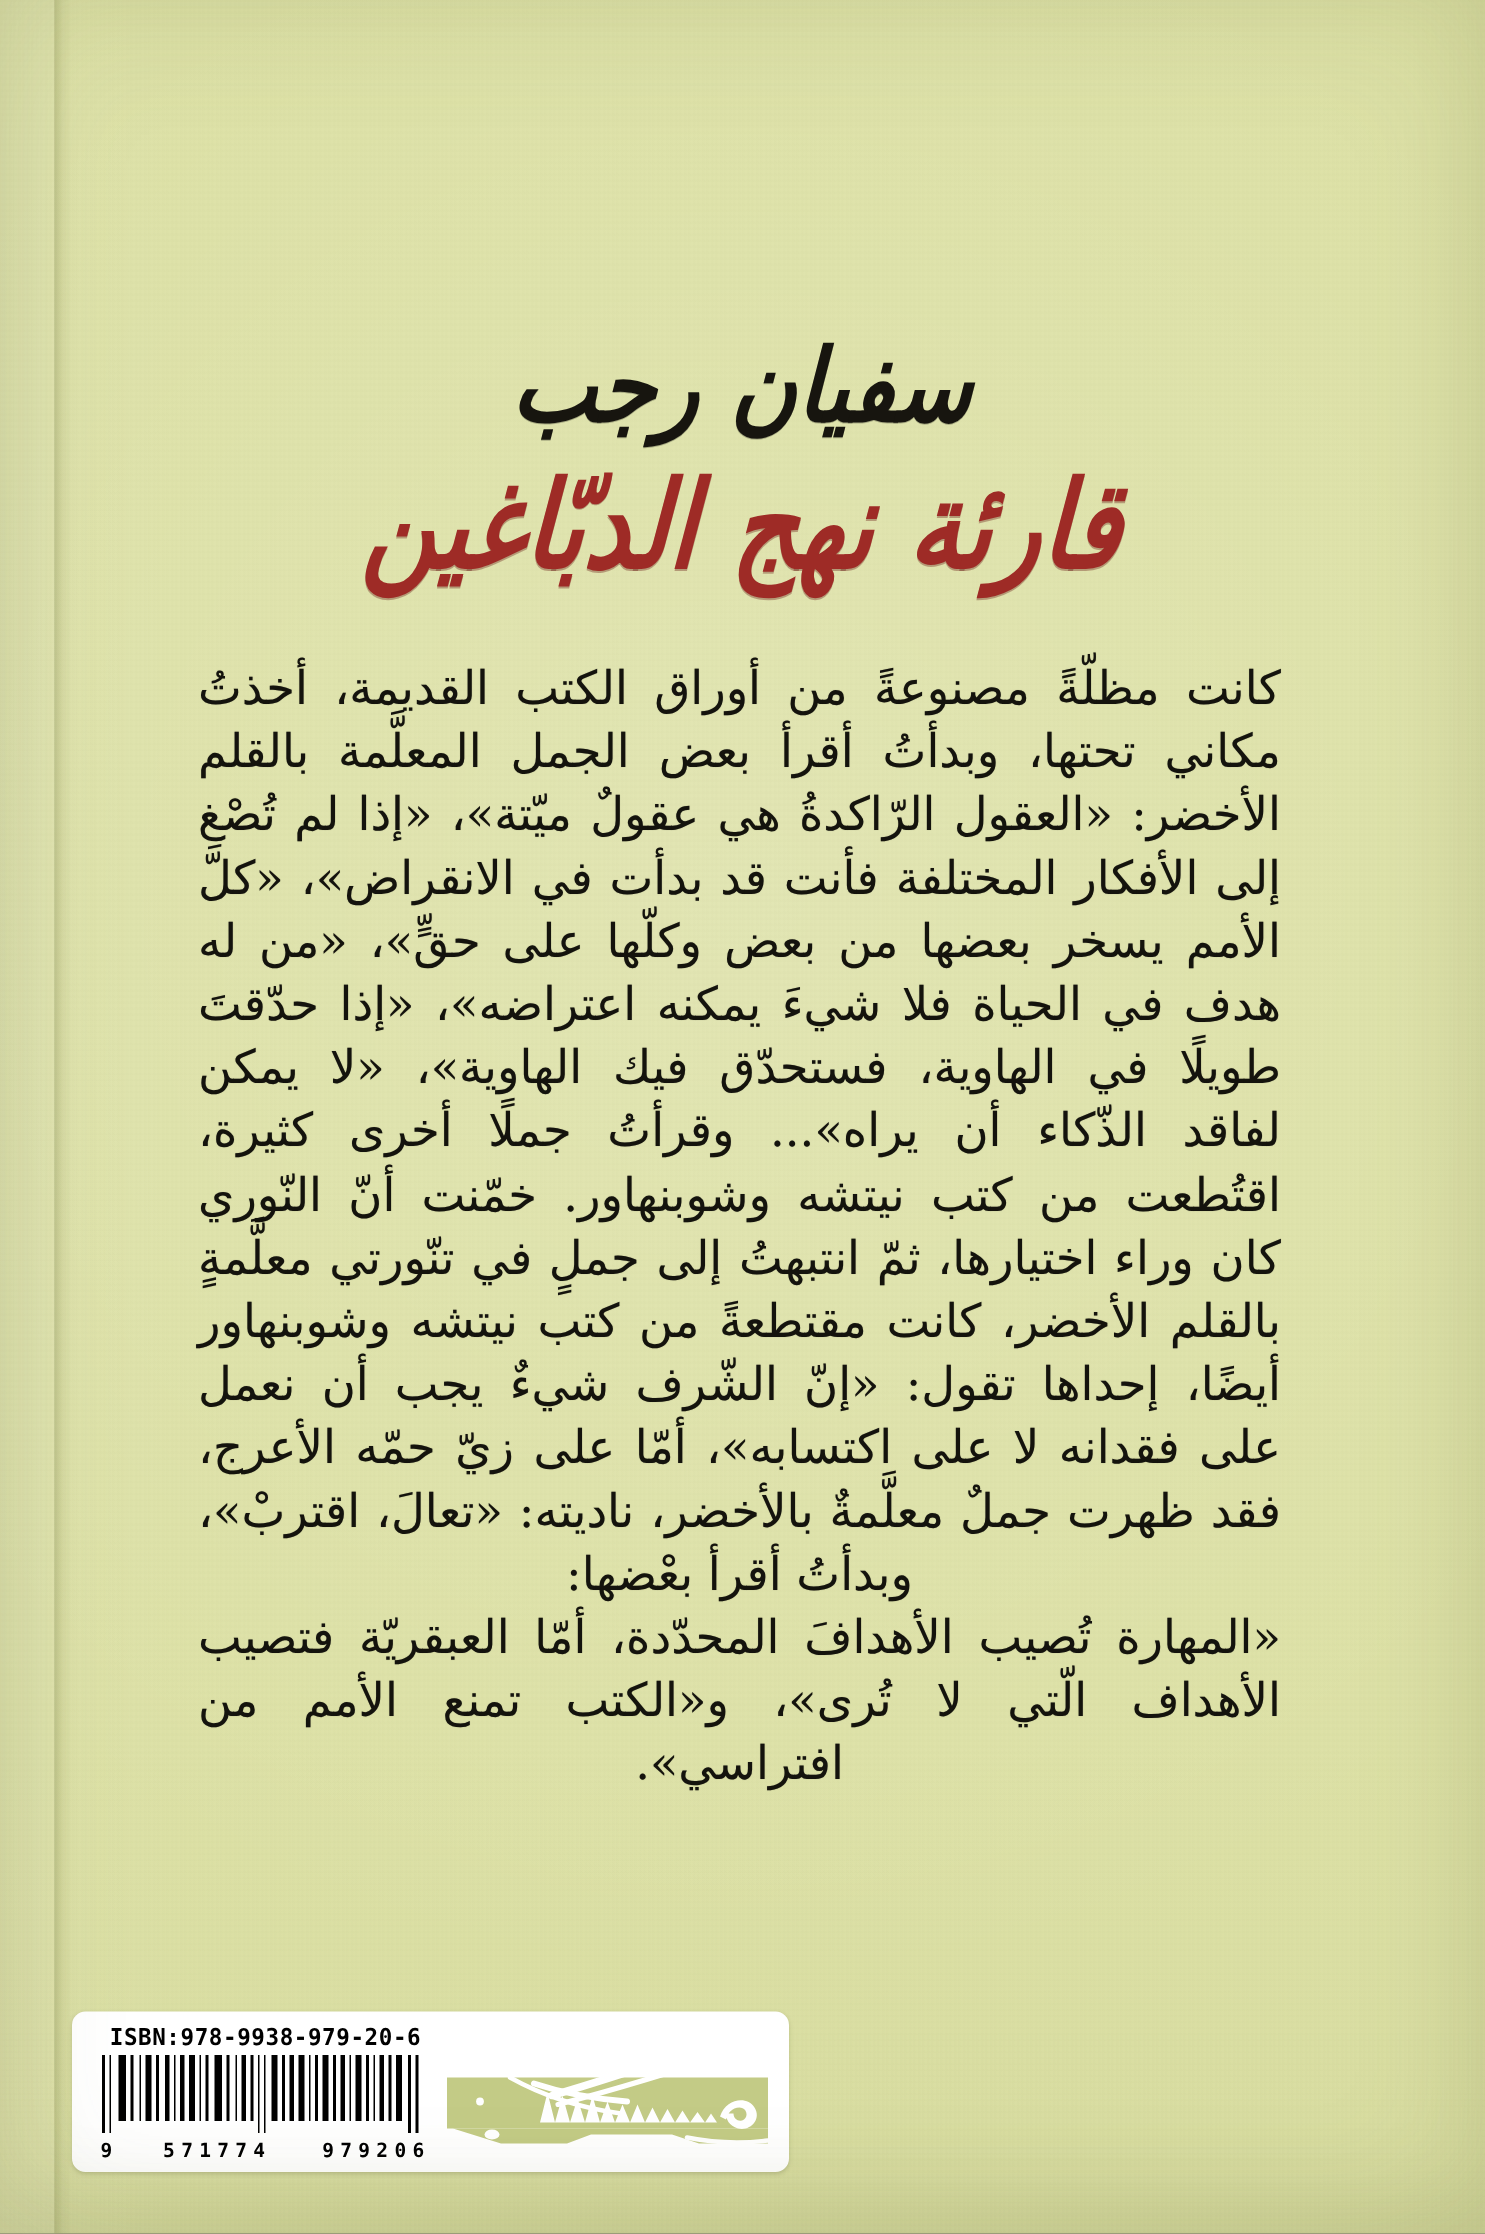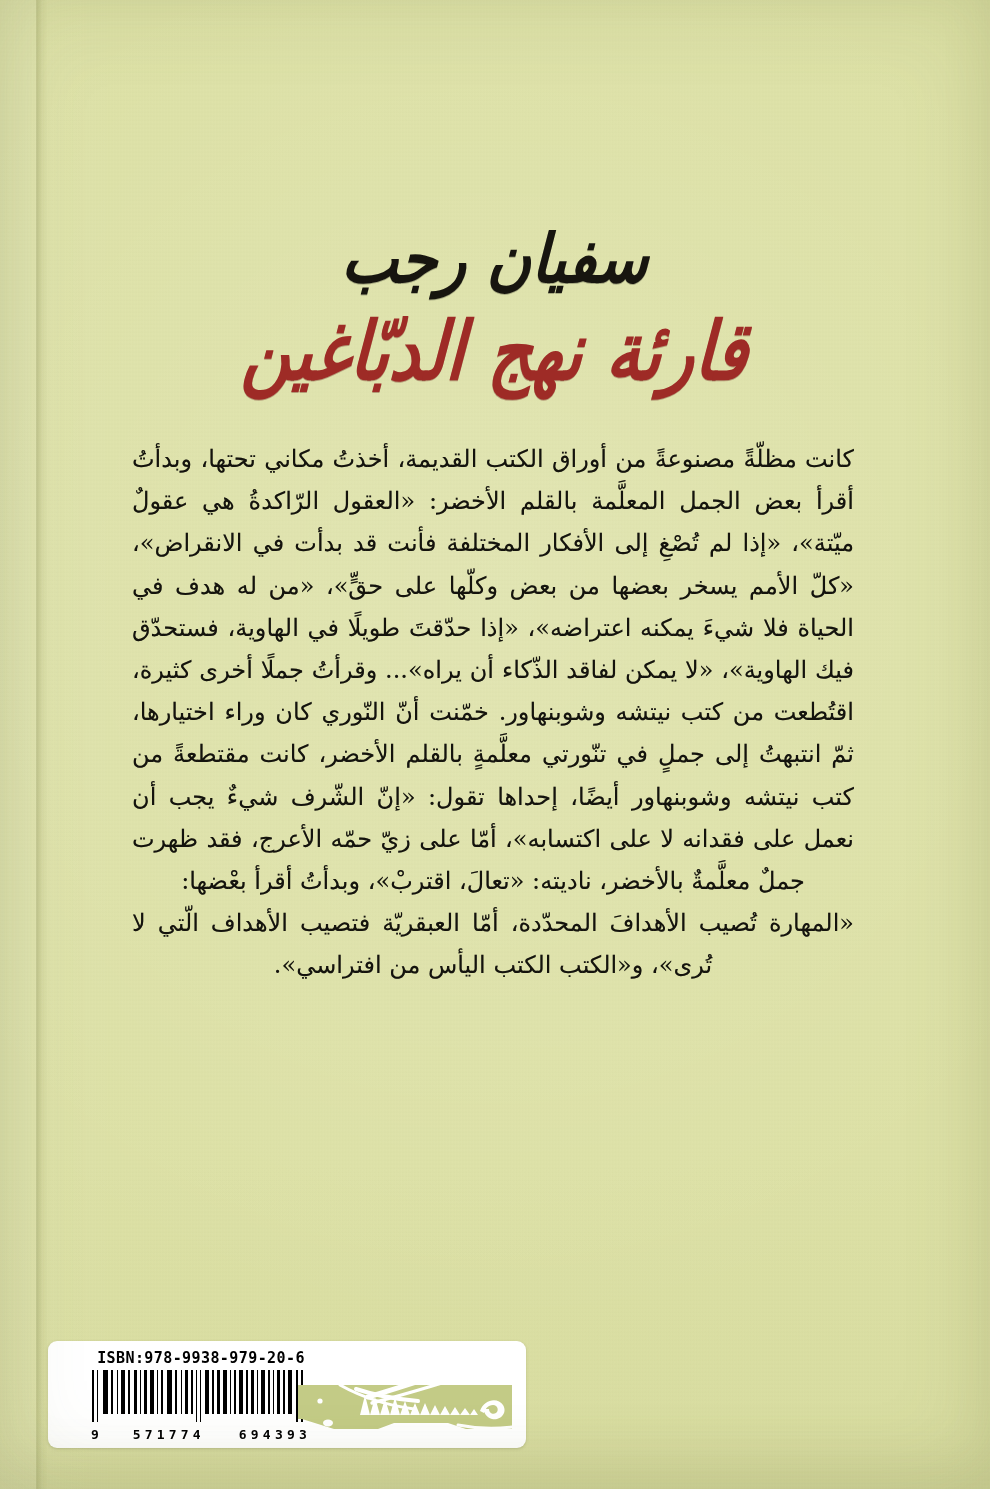--- a/index.html
+++ b/index.html
@@ -101,21 +101,21 @@
   }
 
   
   .blurb {
     position: absolute;
     top: 438px;
     right: 136px;
     left: 132px;
     color: #14130d;
     font-family: "DejaVu Serif", "Liberation Serif", serif;
-    font-size: 24px;
+    font-size: 31px;
     line-height: 42.2px;
     text-align: justify;
     text-align-last: center;
     direction: rtl;
     font-weight: 400;
     text-shadow: 0 0 0.6px rgba(0,0,0,0.35);
   }
   .blurb p {
     margin: 0;
     text-align: justify;
@@ -136,21 +136,20 @@
     box-shadow: 0 1px 3px rgba(90,95,55,0.25);
     overflow: hidden;
   }
 
   .barcode-block {
     position: absolute;
     left: 18px;
     top: 8px;
     width: 222px;
     direction: ltr;
-    margin-left: 24px;
   }
 
   .isbn-text {
     font-family: "DejaVu Sans Mono", "Liberation Mono", monospace;
     font-size: 15.5px;
     font-weight: 700;
     letter-spacing: 0.4px;
     color: #000;
     text-align: center;
     white-space: nowrap;
@@ -207,21 +206,21 @@
 
   <div class="grain"></div>
   <div class="spine-seam"></div>
 
   <div class="author">سفيان رجب</div>
 
   <div class="title">قارئة نهج الدبّاغين</div>
 
   <div class="blurb">
     <p>كانت مظلّةً مصنوعةً من أوراق الكتب القديمة، أخذتُ مكاني تحتها، وبدأتُ أقرأ بعض الجمل المعلَّمة بالقلم الأخضر: «العقول الرّاكدةُ هي عقولٌ ميّتة»، «إذا لم تُصْغِ إلى الأفكار المختلفة فأنت قد بدأت في الانقراض»، «كلّ الأمم يسخر بعضها من بعض وكلّها على حقٍّ»، «من له هدف في الحياة فلا شيءَ يمكنه اعتراضه»، «إذا حدّقتَ طويلًا في الهاوية، فستحدّق فيك الهاوية»، «لا يمكن لفاقد الذّكاء أن يراه»... وقرأتُ جملًا أخرى كثيرة، اقتُطعت من كتب نيتشه وشوبنهاور. خمّنت أنّ النّوري كان وراء اختيارها، ثمّ انتبهتُ إلى جملٍ في تنّورتي معلَّمةٍ بالقلم الأخضر، كانت مقتطعةً من كتب نيتشه وشوبنهاور أيضًا، إحداها تقول: «إنّ الشّرف شيءٌ يجب أن نعمل على فقدانه لا على اكتسابه»، أمّا على زيّ حمّه الأعرج، فقد ظهرت جملٌ معلَّمةٌ بالأخضر، ناديته: «تعالَ، اقتربْ»، وبدأتُ أقرأ بعْضها:</p>
-    <p>«المهارة تُصيب الأهدافَ المحدّدة، أمّا العبقريّة فتصيب الأهداف الّتي لا تُرى»، و«الكتب الكتب اليأس من افتراسي».</p>
+    <p>«المهارة تُصيب الأهدافَ المحدّدة، أمّا العبقريّة فتصيب الأهداف الّتي لا تُرى»، و«الكتب تمنع الأمم من افتراسي».</p>
   </div>
 
   <div class="label">
 
     <div class="barcode-block">
       <div class="isbn-text">ISBN:978-9938-979-20-6</div>
 
       <svg class="bars" viewBox="0 0 222 52" preserveAspectRatio="none">
         <rect x="2" y="0" width="2" height="52" fill="#000"></rect>
         <rect x="7" y="0" width="1" height="52" fill="#000"></rect>
@@ -259,21 +258,21 @@
         <rect x="187" y="0" width="3" height="44" fill="#000"></rect>
         <rect x="193" y="0" width="2" height="44" fill="#000"></rect>
         <rect x="198" y="0" width="4" height="44" fill="#000"></rect>
         <rect x="206" y="0" width="2" height="52" fill="#000"></rect>
         <rect x="211" y="0" width="2" height="52" fill="#000"></rect>
       </svg>
 
       <div class="ean-row">
         <span class="d">9</span>
         <span class="g">571774</span>
-        <span class="g">694393</span>
+        <span class="g">979206</span>
       </div>
     </div>
 
     <div class="logo">
       <svg viewBox="0 0 228 102">
 
         <rect x="0" y="40" width="214" height="34" fill="#c3cb86"></rect>
         <path d="M4 74 L214 74 L214 84 L168 84 L150 78 L96 78 L80 84 L36 84 Z" fill="#c3cb86"></path>
 
         <g fill="none" stroke="#ffffff" stroke-linecap="round" stroke-linejoin="round">

